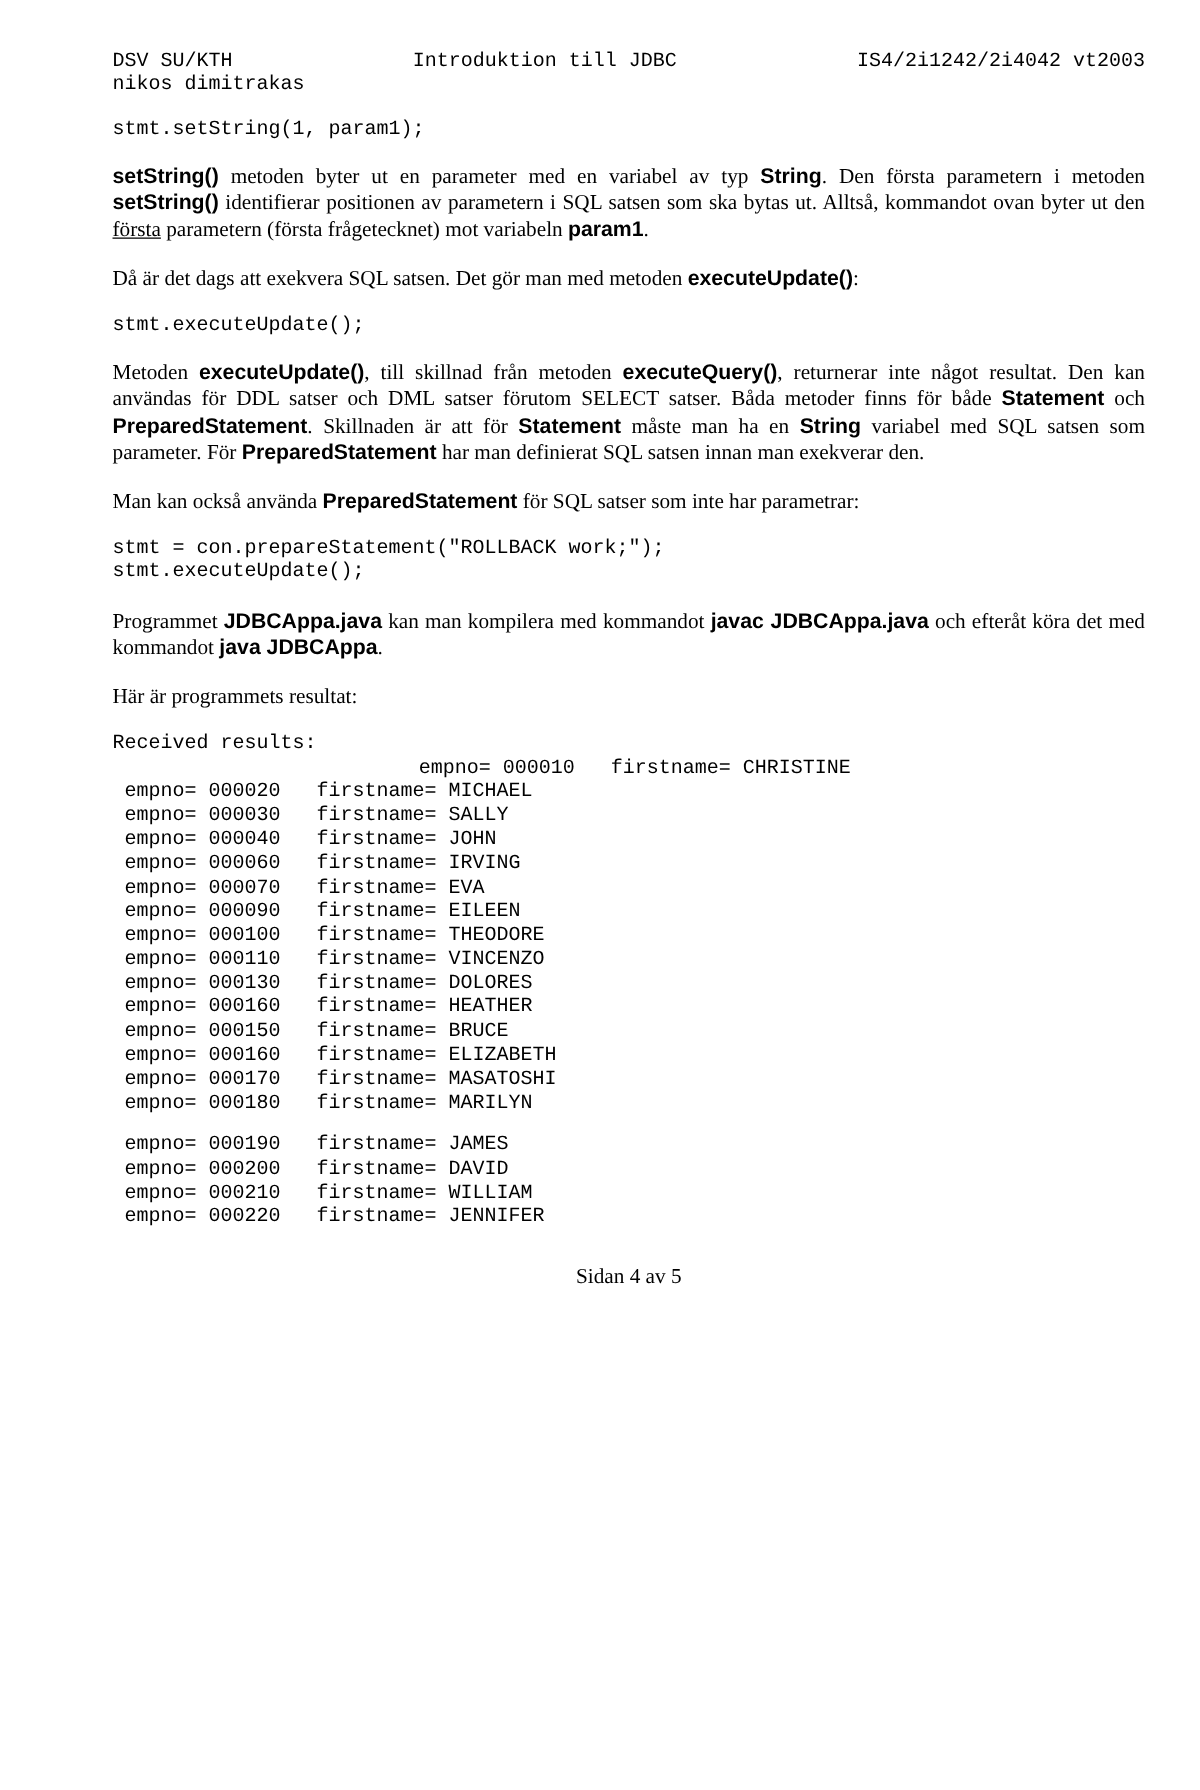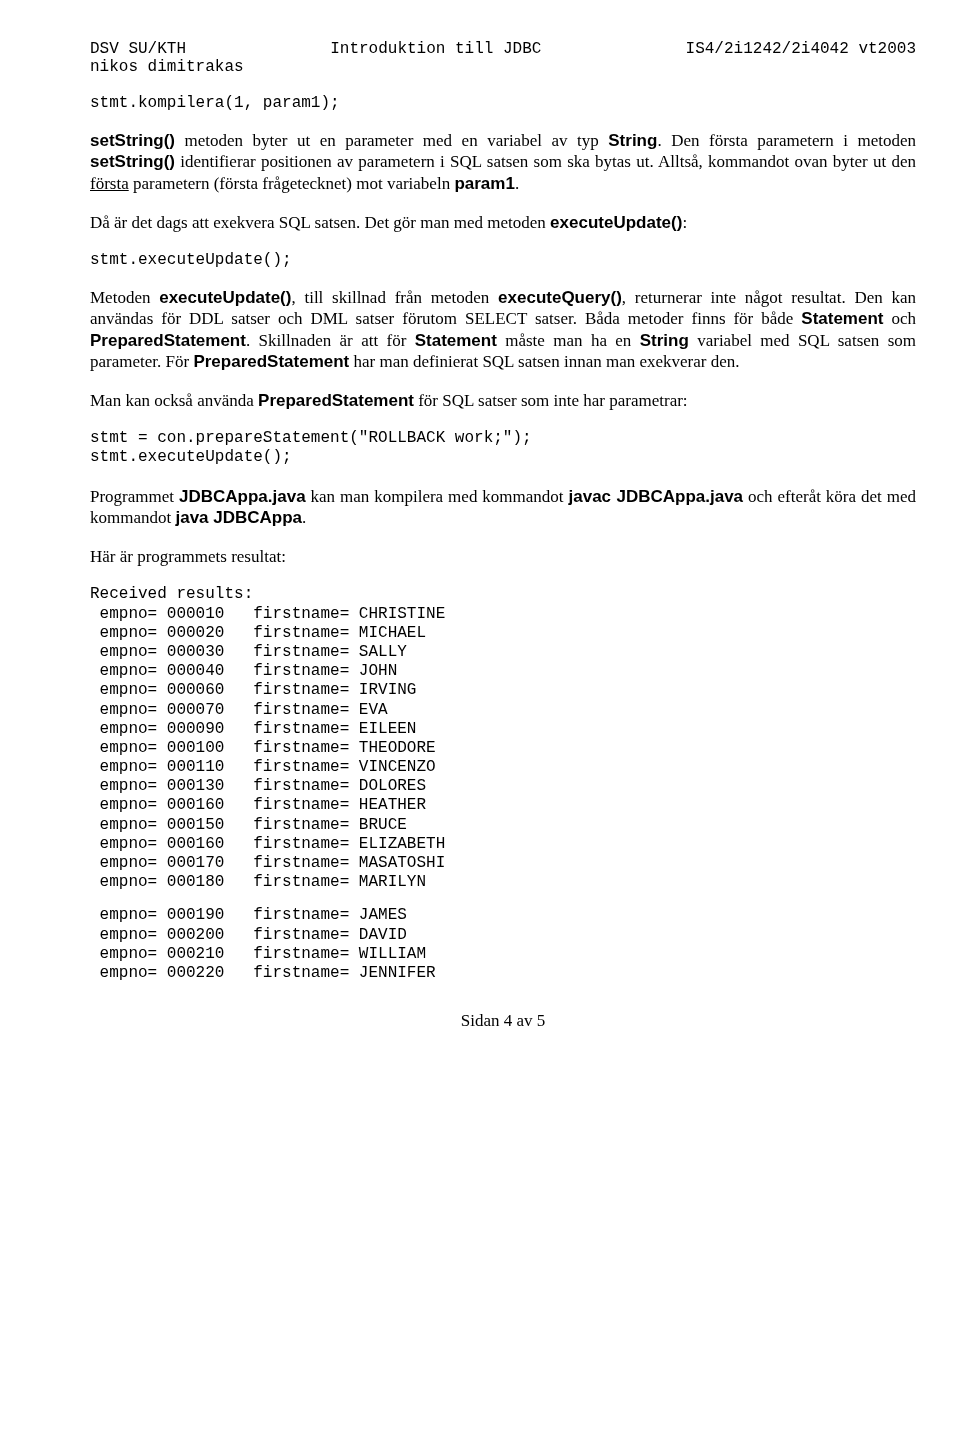--- a/index.html
+++ b/index.html
@@ -74,21 +74,21 @@
 
 <div class="page">
 
   <div class="header-row">
     <span>DSV SU/KTH</span>
     <span>Introduktion till JDBC</span>
     <span>IS4/2i1242/2i4042 vt2003</span>
   </div>
   <div class="header-sub">nikos dimitrakas</div>
 
-  <div class="code-line">stmt.kompilera(1, param1);</div>
+  <div class="code-line">stmt.setString(1, param1);</div>
 
   <p>
     <span class="sans-bold">setString()</span><span> metoden byter ut en parameter med en variabel av typ </span><span class="sans-bold">String</span><span>. Den första parametern i metoden </span><span class="sans-bold">setString()</span><span> identifierar positionen av parametern i SQL satsen som ska bytas ut. Alltså, kommandot ovan byter ut den </span><span class="under">första</span><span> parametern (första frågetecknet) mot variabeln </span><span class="sans-bold">param1</span><span>.</span>
   </p>
 
   <p>
     <span>Då är det dags att exekvera SQL satsen. Det gör man med metoden </span><span class="sans-bold">executeUpdate()</span><span>:</span>
   </p>
 
   <div class="code-line">stmt.executeUpdate();</div>
@@ -105,21 +105,21 @@
 stmt.executeUpdate();</div>
 
   <p>
     <span>Programmet </span><span class="sans-bold">JDBCAppa.java</span><span> kan man kompilera med kommandot </span><span class="sans-bold">javac JDBCAppa.java</span><span> och efteråt köra det med kommandot </span><span class="sans-bold">java JDBCAppa</span><span>.</span>
   </p>
 
   <p>Här är programmets resultat:</p>
 
   <div class="results">Received results:</div>
   <div id="results-container">
-      <div class="results-row" style="white-space: pre;"> empno= 000010   firstname= CHRISTINE</div>
+      <div class="results-row" style="white-space: pre; text-align: center;"> empno= 000010   firstname= CHRISTINE</div>
       <div class="results-row" style="white-space: pre;"> empno= 000020   firstname= MICHAEL</div>
       <div class="results-row" style="white-space: pre;"> empno= 000030   firstname= SALLY</div>
       <div class="results-row" style="white-space: pre;"> empno= 000040   firstname= JOHN</div>
       <div class="results-row" style="white-space: pre;"> empno= 000060   firstname= IRVING</div>
       <div class="results-row" style="white-space: pre;"> empno= 000070   firstname= EVA</div>
       <div class="results-row" style="white-space: pre;"> empno= 000090   firstname= EILEEN</div>
       <div class="results-row" style="white-space: pre;"> empno= 000100   firstname= THEODORE</div>
       <div class="results-row" style="white-space: pre;"> empno= 000110   firstname= VINCENZO</div>
       <div class="results-row" style="white-space: pre;"> empno= 000130   firstname= DOLORES</div>
       <div class="results-row" style="white-space: pre;"> empno= 000160   firstname= HEATHER</div>

